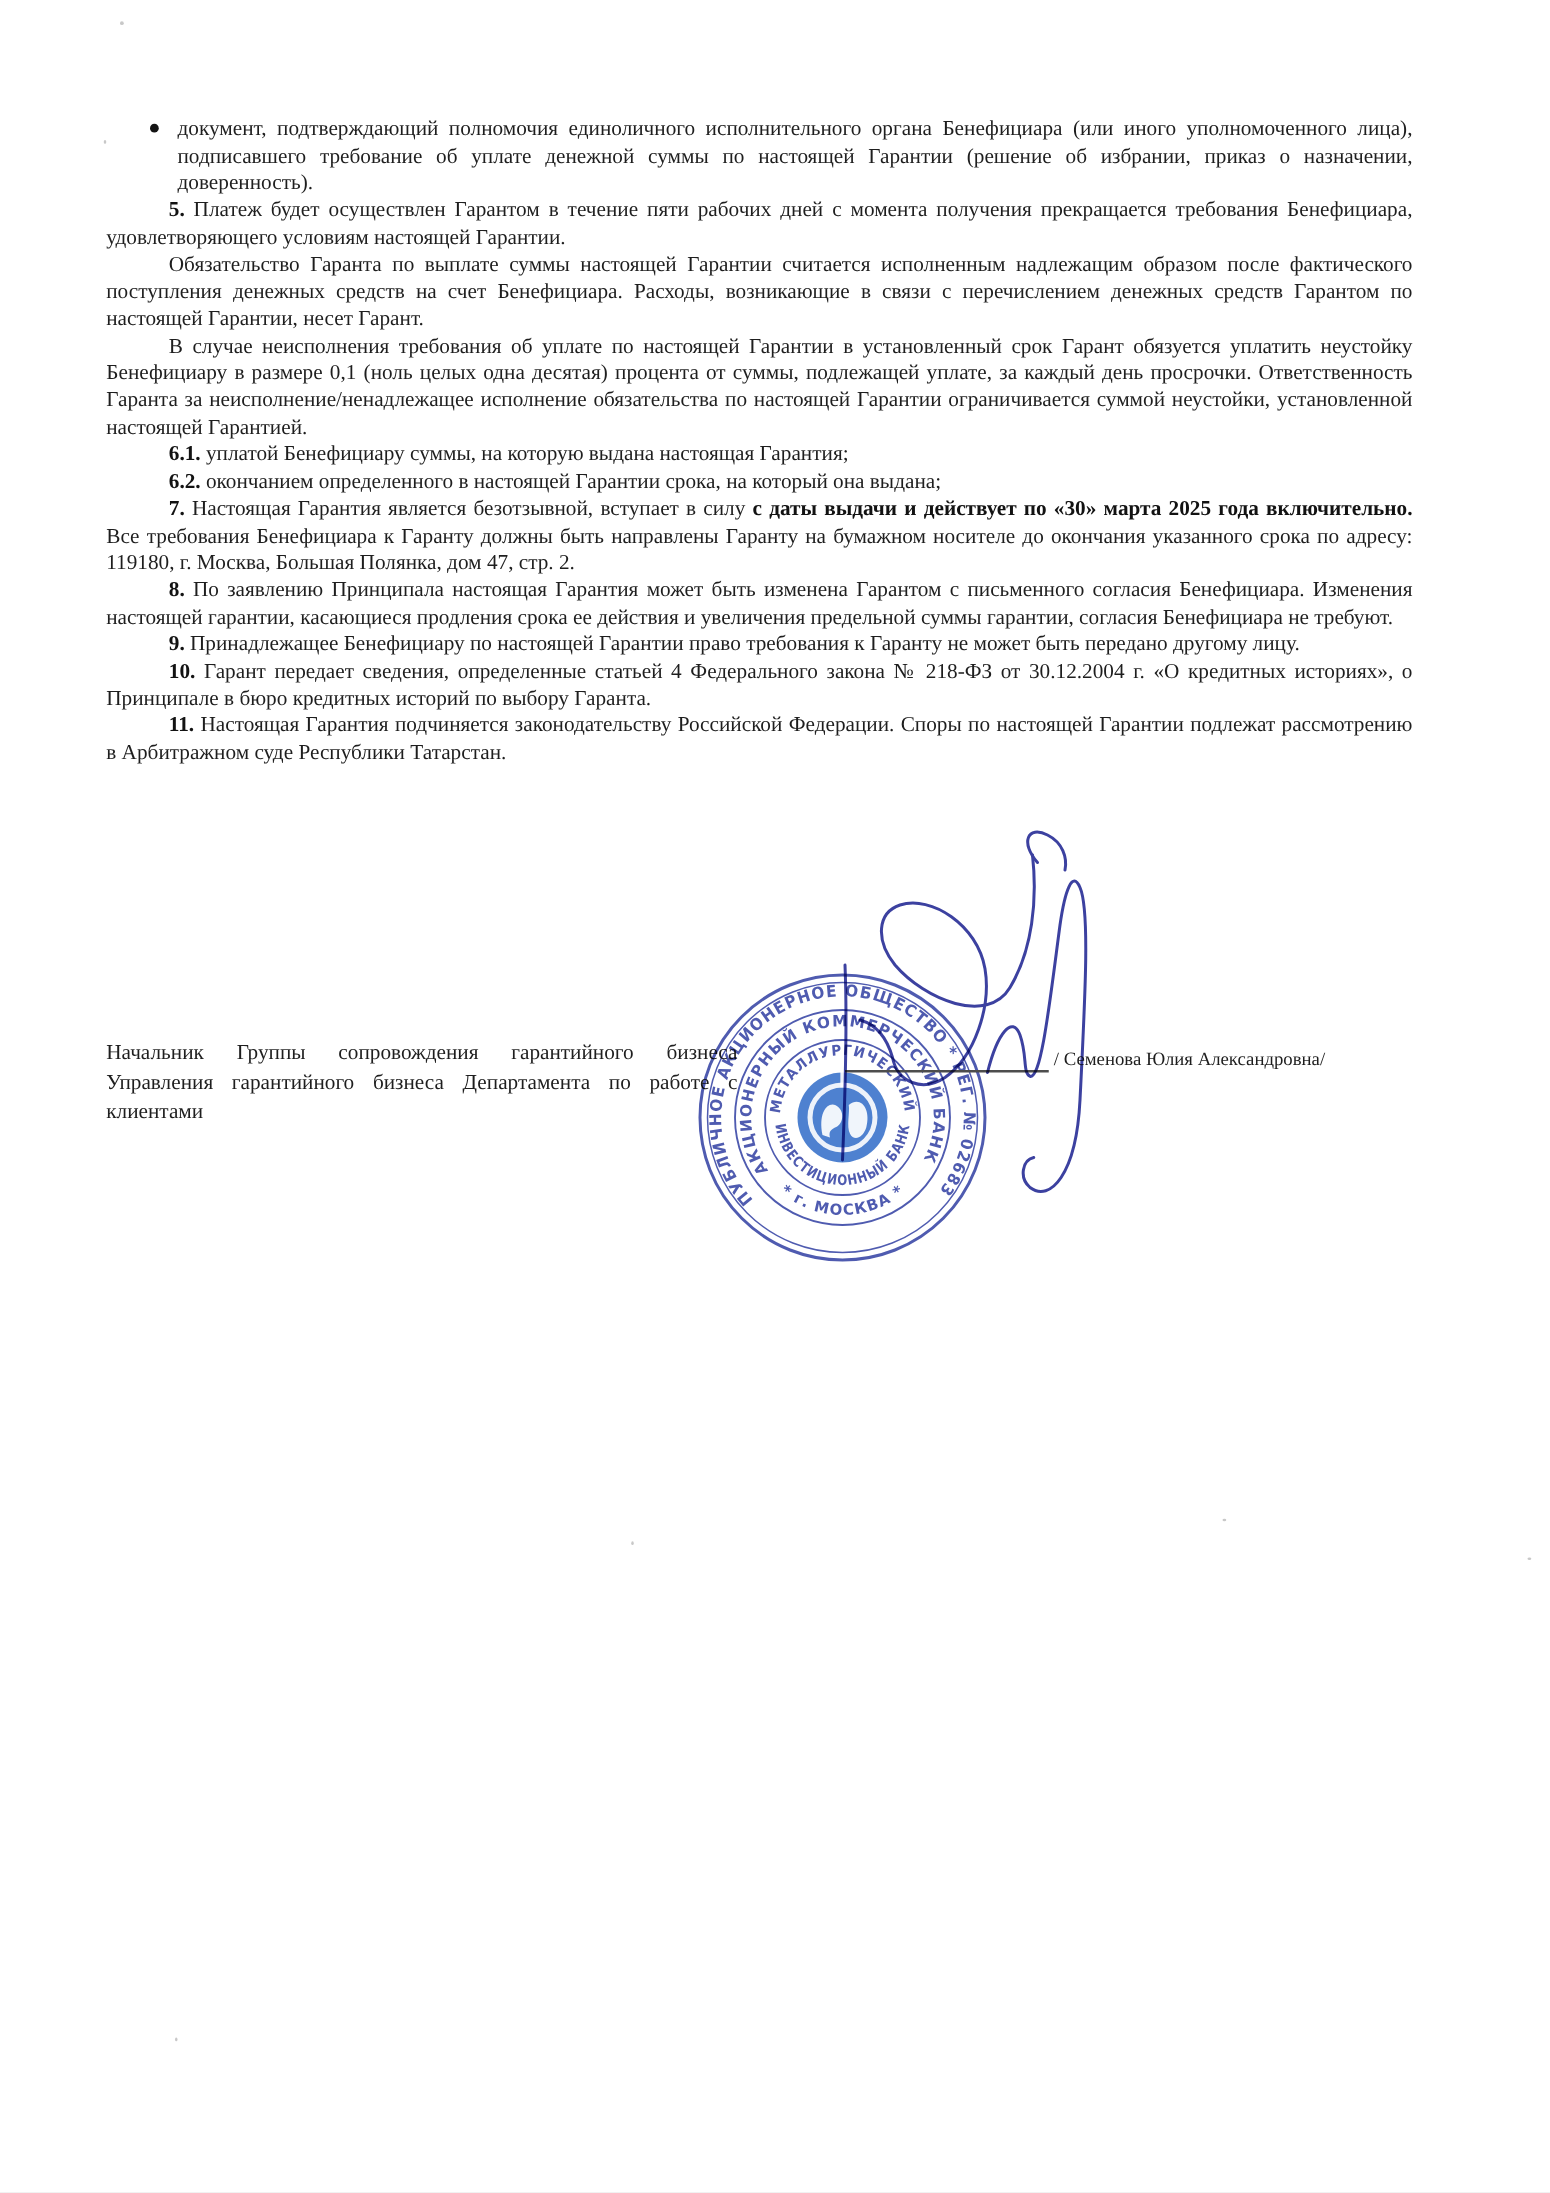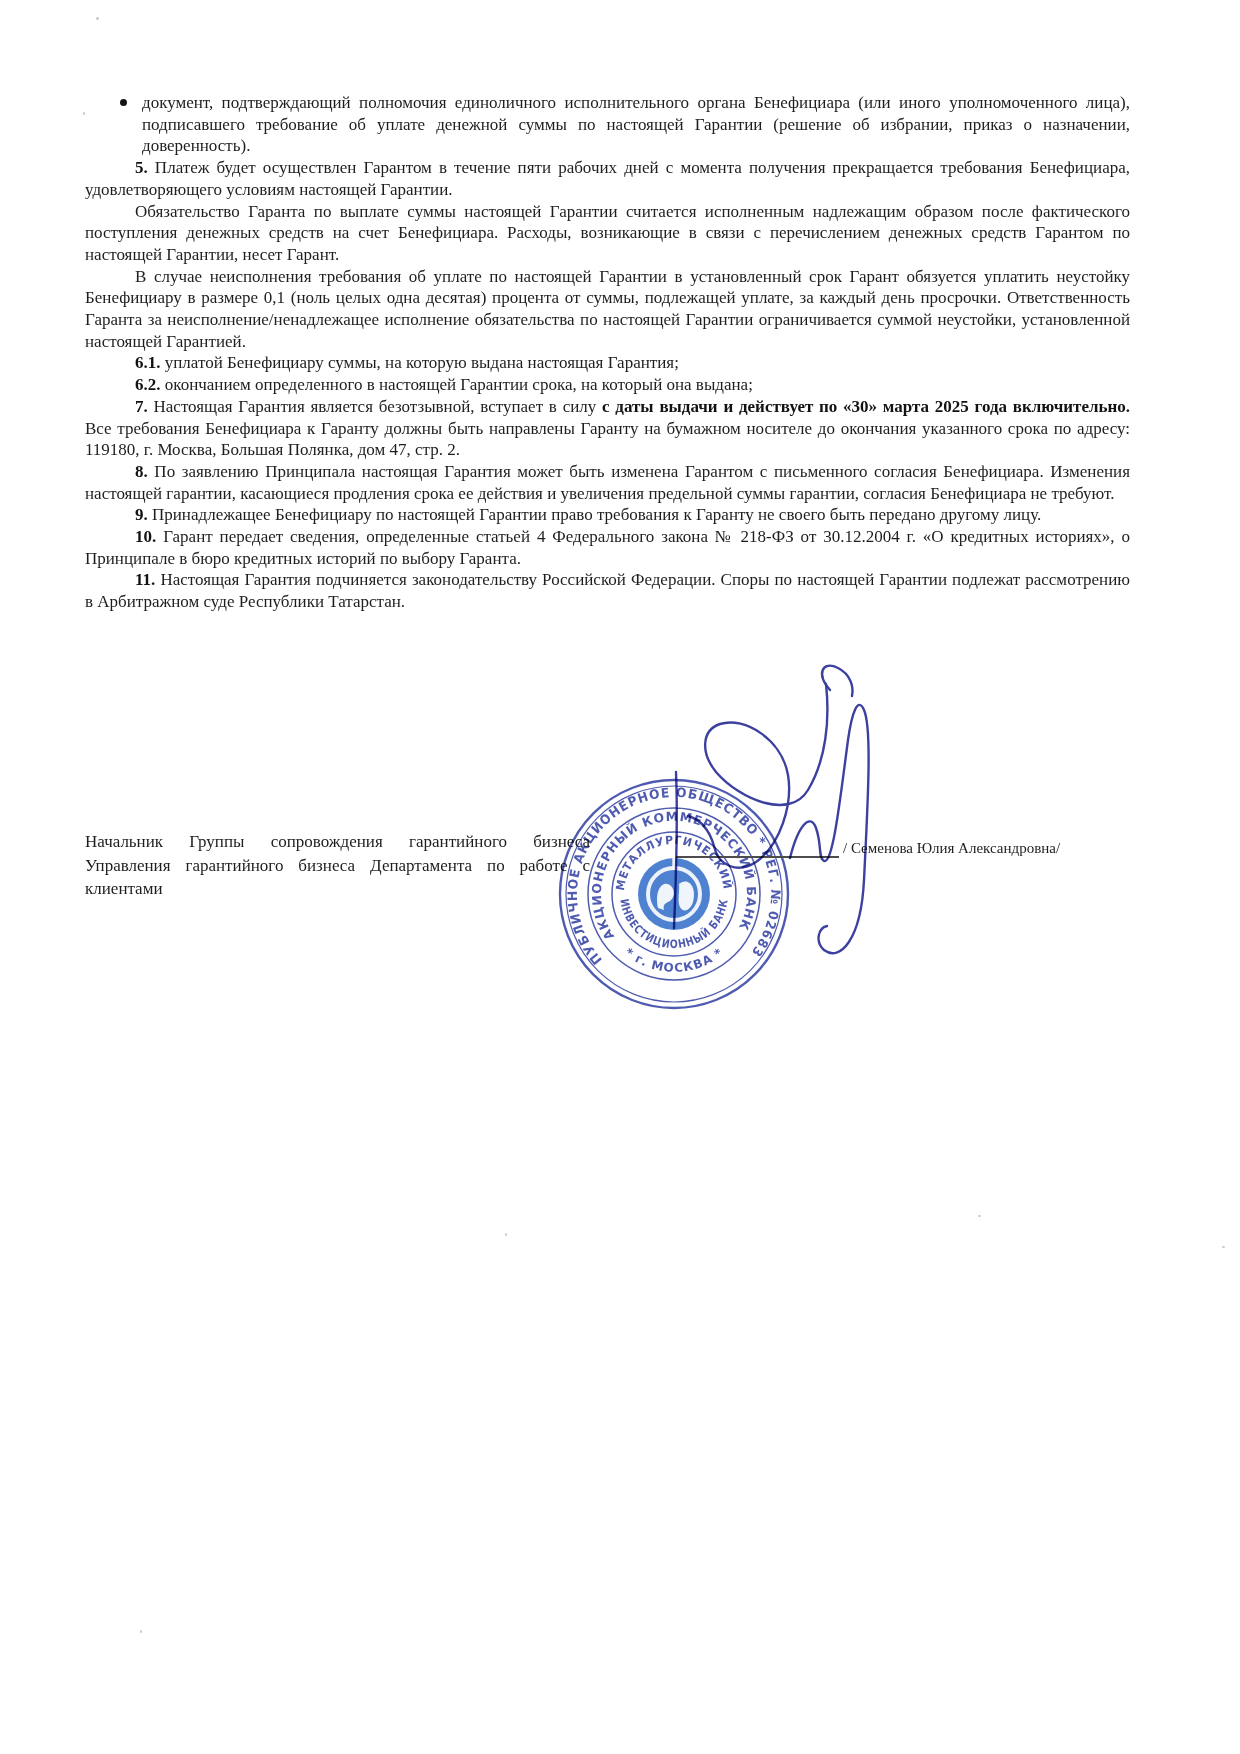--- a/index.html
+++ b/index.html
@@ -96,21 +96,21 @@
 
   <div class="doc">
       <p class="bullet"><span>документ, подтверждающий полномочия единоличного исполнительного органа Бенефициара (или иного уполномоченного лица), подписавшего требование об уплате денежной суммы по настоящей Гарантии (решение об избрании, приказ о назначении, доверенность).</span></p>
       <p class="para"><b>5.</b><span> Платеж будет осуществлен Гарантом в течение пяти рабочих дней с момента получения прекращается требования Бенефициара, удовлетворяющего условиям настоящей Гарантии.</span></p>
       <p class="para"><span>Обязательство Гаранта по выплате суммы настоящей Гарантии считается исполненным надлежащим образом после фактического поступления денежных средств на счет Бенефициара. Расходы, возникающие в связи с перечислением денежных средств Гарантом по настоящей Гарантии, несет Гарант.</span></p>
       <p class="para"><span>В случае неисполнения требования об уплате по настоящей Гарантии в установленный срок Гарант обязуется уплатить неустойку Бенефициару в размере 0,1 (ноль целых одна десятая) процента от суммы, подлежащей уплате, за каждый день просрочки. Ответственность Гаранта за неисполнение/ненадлежащее исполнение обязательства по настоящей Гарантии ограничивается суммой неустойки, установленной настоящей Гарантией.</span></p>
       <p class="para"><b>6.1.</b><span> уплатой Бенефициару суммы, на которую выдана настоящая Гарантия;</span></p>
       <p class="para"><b>6.2.</b><span> окончанием определенного в настоящей Гарантии срока, на который она выдана;</span></p>
       <p class="para"><b>7.</b><span> Настоящая Гарантия является безотзывной, вступает в силу </span><b>с даты выдачи и действует по «30» марта 2025 года включительно.</b><span> Все требования Бенефициара к Гаранту должны быть направлены Гаранту на бумажном носителе до окончания указанного срока по адресу: 119180, г. Москва, Большая Полянка, дом 47, стр. 2.</span></p>
       <p class="para"><b>8.</b><span> По заявлению Принципала настоящая Гарантия может быть изменена Гарантом с письменного согласия Бенефициара. Изменения настоящей гарантии, касающиеся продления срока ее действия и увеличения предельной суммы гарантии, согласия Бенефициара не требуют.</span></p>
-      <p class="para"><b>9.</b><span> Принадлежащее Бенефициару по настоящей Гарантии право требования к Гаранту не своего быть передано другому лицу.</span></p>
+      <p class="para"><b>9.</b><span> Принадлежащее Бенефициару по настоящей Гарантии право требования к Гаранту не может быть передано другому лицу.</span></p>
       <p class="para"><b>10.</b><span> Гарант передает сведения, определенные статьей 4 Федерального закона № 218-ФЗ от 30.12.2004 г. «О кредитных историях», о Принципале в бюро кредитных историй по выбору Гаранта.</span></p>
       <p class="para"><b>11.</b><span> Настоящая Гарантия подчиняется законодательству Российской Федерации. Споры по настоящей Гарантии подлежат рассмотрению в Арбитражном суде Республики Татарстан.</span></p>
     </div>
 
   <div class="sig-block">Начальник Группы сопровождения гарантийного бизнеса Управления гарантийного бизнеса Департамента по работе с клиентами</div>
 
   <div class="sig-line"></div>
 
   <div class="sig-name">/ Семенова Юлия Александровна/</div>
 

